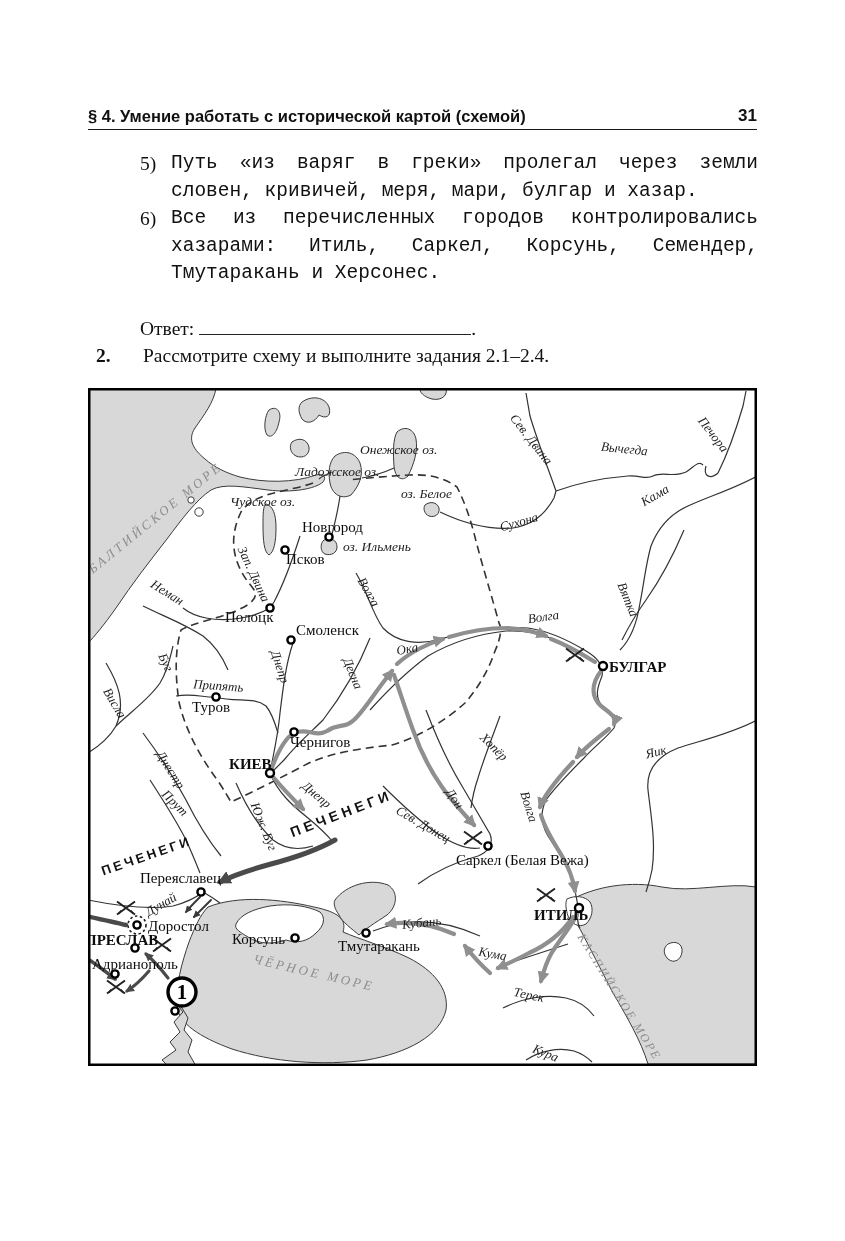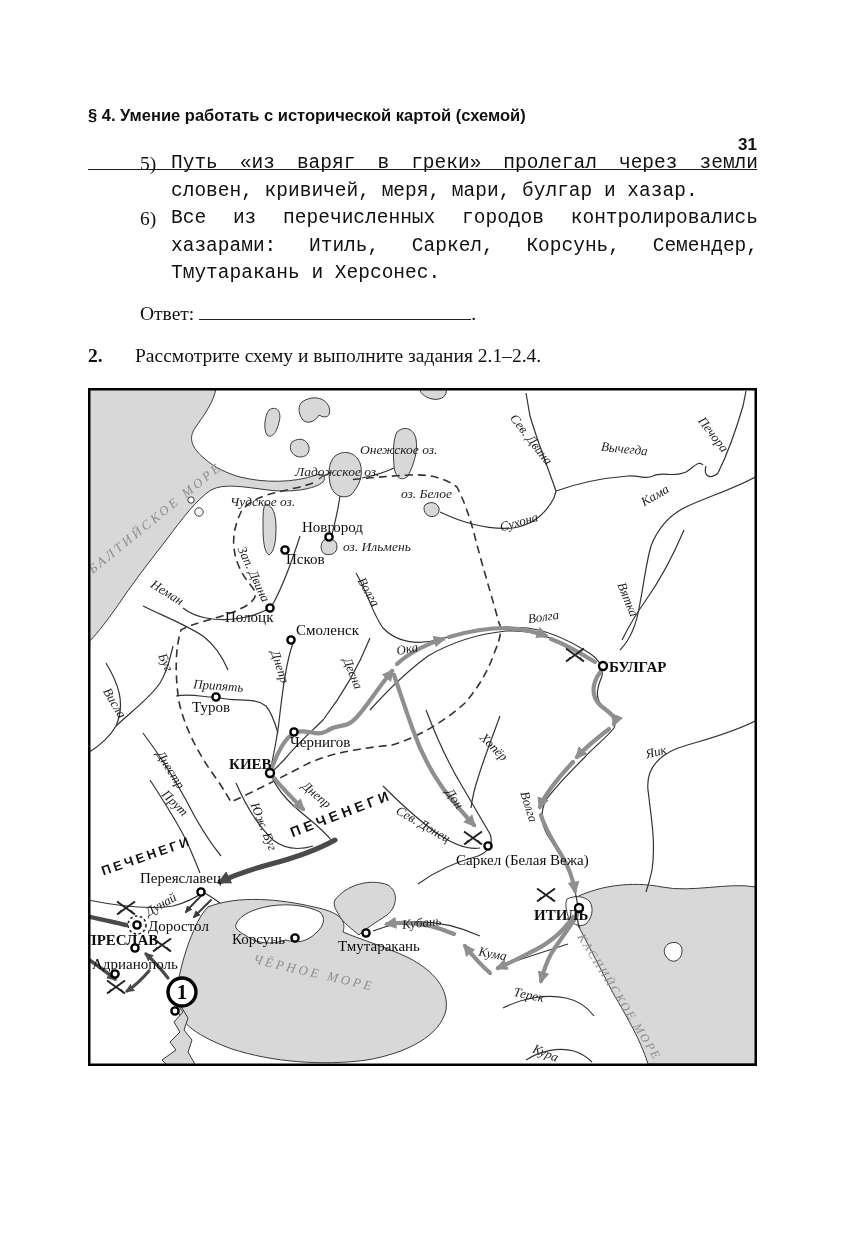--- a/index.html
+++ b/index.html
@@ -1,27 +1,27 @@
 <!DOCTYPE html>
 <html><head>
 <meta charset="utf-8">
 <style>
   html,body{margin:0;padding:0;background:#ffffff;}
   body{width:845px;height:1241px;position:relative;font-family:"Liberation Serif",serif;color:#111;}
   .hdr{position:absolute;left:88px;top:106px;width:669px;display:flex;justify-content:space-between;
-       align-items:flex-start;font-family:"Liberation Sans",sans-serif;font-weight:bold;font-size:16.5px;
-       border-bottom:1.6px solid #1a1a1a;padding-bottom:14px;}
-  .hdr .pg{font-size:17px;margin-top:29px;}
+       align-items:flex-end;font-family:"Liberation Sans",sans-serif;font-weight:bold;font-size:16.5px;
+       border-bottom:1.6px solid #1a1a1a;padding-bottom:3px;}
+  .hdr .pg{font-size:17px;}
   .items{position:absolute;left:140px;top:150px;width:618px;font-size:19.5px;line-height:27.6px;}
   .item{display:flex;}
   .item .n{width:31px;flex:none;}
   .item .t{flex:1;text-align:justify;font-family:Liberation Mono, monospace;}
-  .answer{position:absolute;left:140px;top:301px;font-size:19.5px;}
+  .answer{position:absolute;left:140px;top:316px;font-size:19.5px;}
   .answer .blank{display:inline-block;width:272px;border-bottom:1.4px solid #222;height:18px;vertical-align:baseline;}
-  .task{position:absolute;left:88px;top:345px;width:669px;font-size:19.5px;}
+  .task{position:absolute;left:96px;top:345px;width:669px;font-size:19.5px;}
   .task .tn{font-weight:bold;display:inline-block;width:47px;}
   .mapwrap{position:absolute;left:88px;top:388px;width:669px;height:678px;}
   svg{display:block;}
   svg text{font-family:"Liberation Serif",serif;}
   .ct{font-size:15px;fill:#0d0d0d;}
   .cb{font-size:15px;font-weight:bold;fill:#0d0d0d;}
   .rv{font-size:13px;font-style:italic;fill:#1d1d1d;}
   .lk{font-size:13.5px;font-style:italic;fill:#1d1d1d;}
   .sea{font-size:13px;font-style:italic;letter-spacing:3px;fill:#8d8d8d;}
   .tribe{font-family:"Liberation Sans",sans-serif;font-weight:bold;font-size:14px;letter-spacing:4px;fill:#111;}

